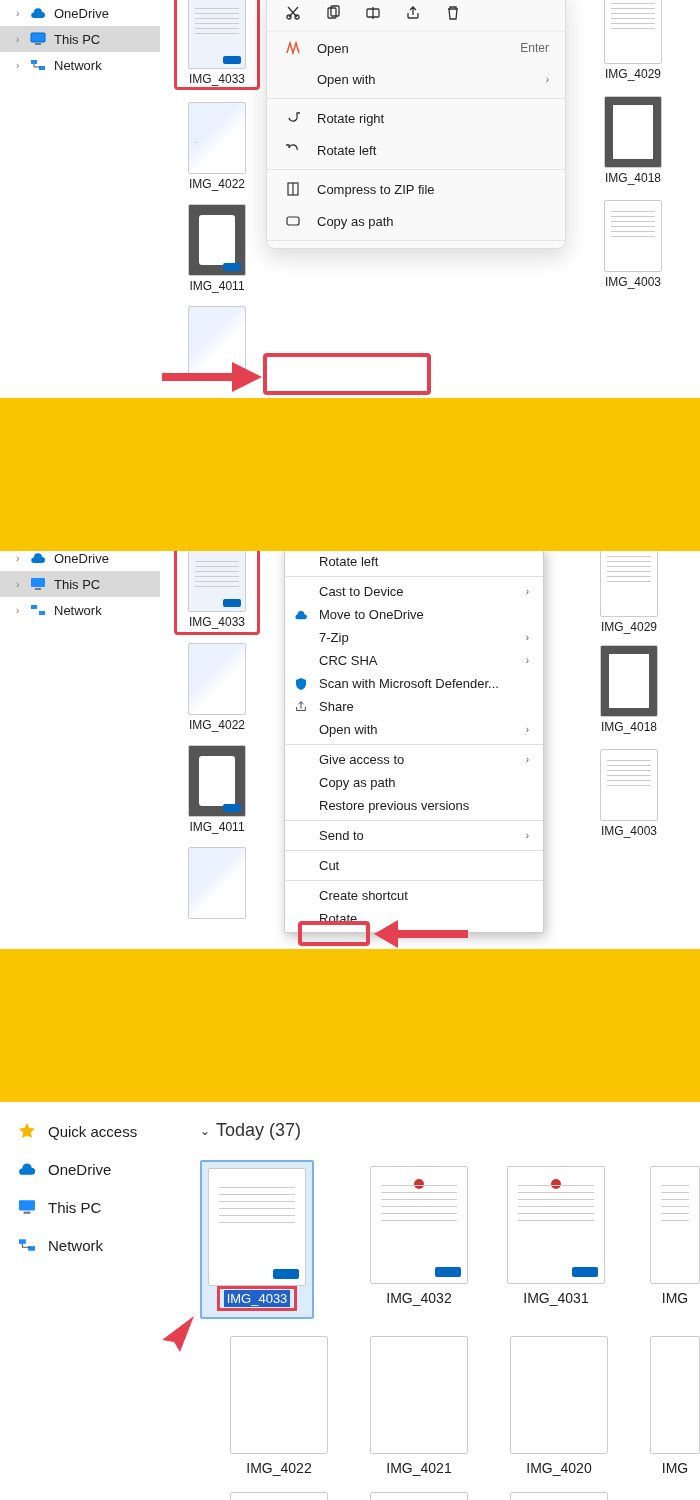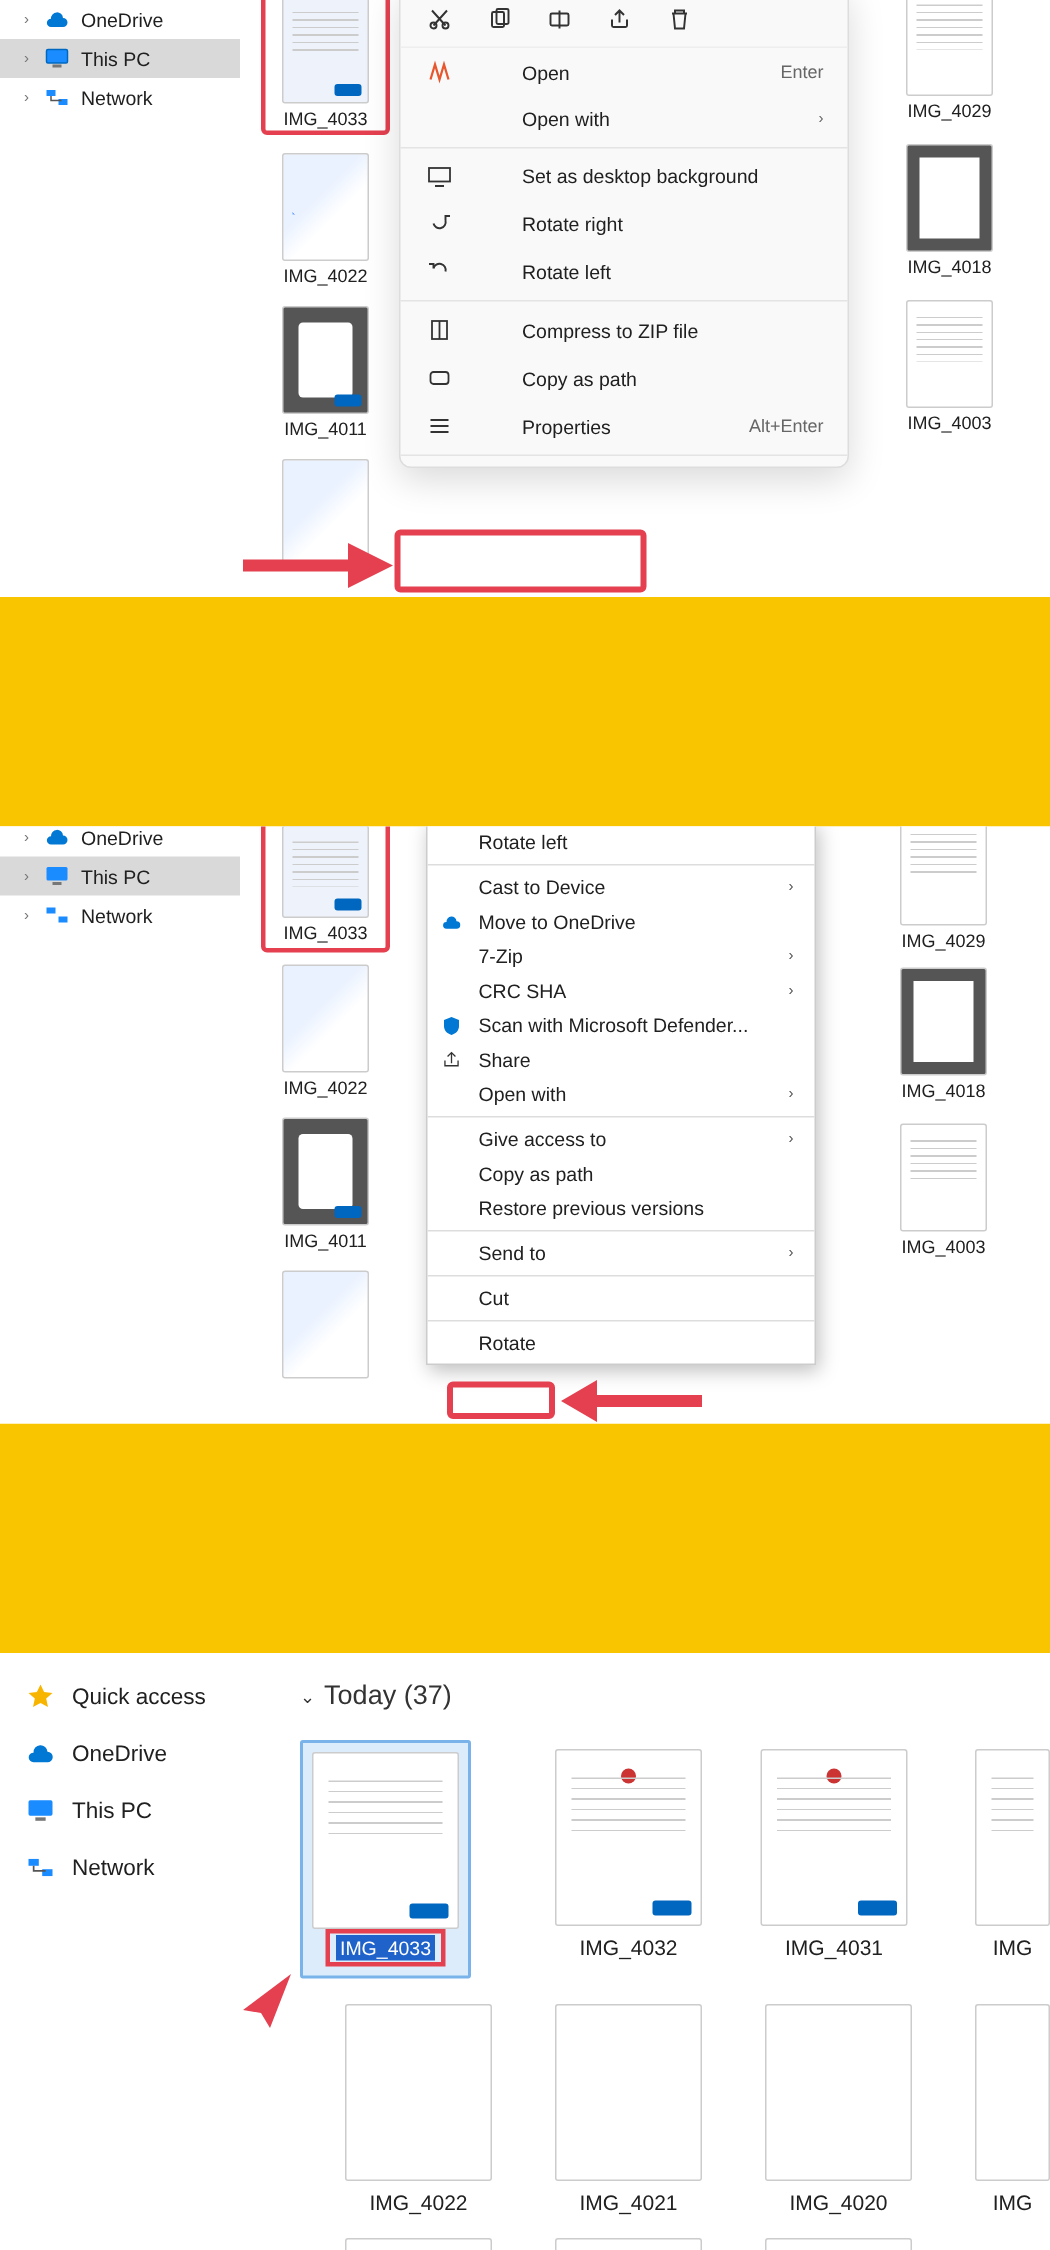--- a/index.html
+++ b/index.html
@@ -26,21 +26,21 @@
   .thumb .pic .lines { position:absolute; top:10px; left:6px; right:6px; height:30px; background: repeating-linear-gradient(#ccc,#ccc 1px,transparent 1px,transparent 5px);}
   .thumb .lbl { font-size: 12px; margin-top: 3px; }
   .sel-box { border: 3px solid #e44050; border-radius: 4px; padding: 2px; position:absolute; }
   
   
   .ctxmenu { position: absolute; background: #f9f9f9; border: 1px solid #ddd; border-radius: 8px; box-shadow: 0 8px 24px rgba(0,0,0,.15); padding: 4px 0; width: 300px; }
   .ctx-iconrow { display:flex; gap: 20px; padding: 8px 16px; border-bottom: 1px solid #eee;}
   .ctx-iconrow .ico { width:20px; height:20px; color:#404040; display:flex; align-items:center; justify-content:center; cursor:pointer;}
   .ctx-item { display:flex; align-items:center; padding: 8px 16px; cursor:pointer; }
   .ctx-item .ico { width:20px; margin-right:14px; color:#404040; display:flex; align-items:center; justify-content:center;}
-  .ctx-item .txt { flex:1;margin-left:31px; }
+  .ctx-item .txt { flex:1; }
   .ctx-item .short { color:#666; font-size:12px; }
   .ctx-item .arr { color:#666; font-size:10px;}
   .ctx-div { height:1px; background:#e4e4e4; margin:3px 0;}
   .hl-box { border:4px solid #e44050; border-radius:4px; position:absolute; pointer-events:none;}
   
   
   .arrow-r { position:absolute; }
   .arrow-r svg { display:block; }
   
   
@@ -193,29 +193,20 @@
       <span class="short">Enter</span>
     </div>
     <div class="ctx-item">
       <span class="ico"></span>
         <span class="txt">Open with</span>
       <span class="arr">›</span>
     </div>
     <div class="ctx-div"></div>
     <div class="ctx-item">
       <span class="ico">
-          <svg width="16" height="14" viewBox="0 0 16 14" fill="none" stroke="#333" stroke-width="1.2">
-            <rect x="1" y="1" width="14" height="9"></rect>
-            <path d="M5 13h6"></path>
-          </svg>
-        </span>
-      <span class="txt">Set as desktop background</span>
-    </div>
-    <div class="ctx-item">
-      <span class="ico">
           <svg width="16" height="16" viewBox="0 0 16 16" fill="none" stroke="#333" stroke-width="1.3">
             <path d="M4 8a4 4 0 108-2M12 6V3h3"></path>
           </svg>
         </span>
       <span class="txt">Rotate right</span>
     </div>
     <div class="ctx-item">
       <span class="ico">
           <svg width="16" height="16" viewBox="0 0 16 16" fill="none" stroke="#333" stroke-width="1.3">
             <path d="M12 8a4 4 0 10-8-2M4 6V3H1"></path>
@@ -233,29 +224,20 @@
         </span>
       <span class="txt">Compress to ZIP file</span>
     </div>
     <div class="ctx-item">
       <span class="ico">
           <svg width="16" height="16" viewBox="0 0 16 16" fill="none" stroke="#333" stroke-width="1.2">
             <rect x="2" y="4" width="12" height="8" rx="2"></rect>
           </svg>
         </span>
       <span class="txt">Copy as path</span>
-    </div>
-    <div class="ctx-item">
-      <span class="ico">
-          <svg width="16" height="16" viewBox="0 0 16 16" fill="none" stroke="#333" stroke-width="1.2">
-            <path d="M2 4h12M2 8h12M2 12h12"></path>
-          </svg>
-        </span>
-      <span class="txt">Properties</span>
-      <span class="short">Alt+Enter</span>
     </div>
     <div class="ctx-div"></div>
   </div>
   <div class="hl-box" style="left:263px; top:353px; width:168px; height:42px;"></div>
 
   <div class="arrow-r" style="left:162px; top:362px;">
     <svg width="100" height="30" viewBox="0 0 100 30">
         <rect x="0" y="11" width="70" height="8" fill="#e44050"></rect>
         <path d="M70 0 L100 15 L70 30 Z" fill="#e44050"></path>
       </svg>
@@ -399,20 +381,23 @@
     <div class="classic-item">
         <span>Send to</span>
         <span class="arr">›</span>
       </div>
     <div class="classic-div"></div>
     <div class="classic-item">
         <span>Cut</span>
       </div>
     <div class="classic-div"></div>
     <div class="classic-item">
+        <span>Create shortcut</span>
+      </div>
+    <div class="classic-item">
         <span>Rotate</span>
       </div>
 
   </div>
   <div class="hl-box" style="left:298px; top:370px; width:72px; height:25px;"></div>
   <div class="arrow-r" style="left:374px; top:369px;">
     <svg width="94" height="28" viewBox="0 0 94 28">
         <path d="M24 0 L0 14 L24 28 Z" fill="#e44050"></path>
         <rect x="24" y="10" width="70" height="8" fill="#e44050"></rect>
       </svg>

